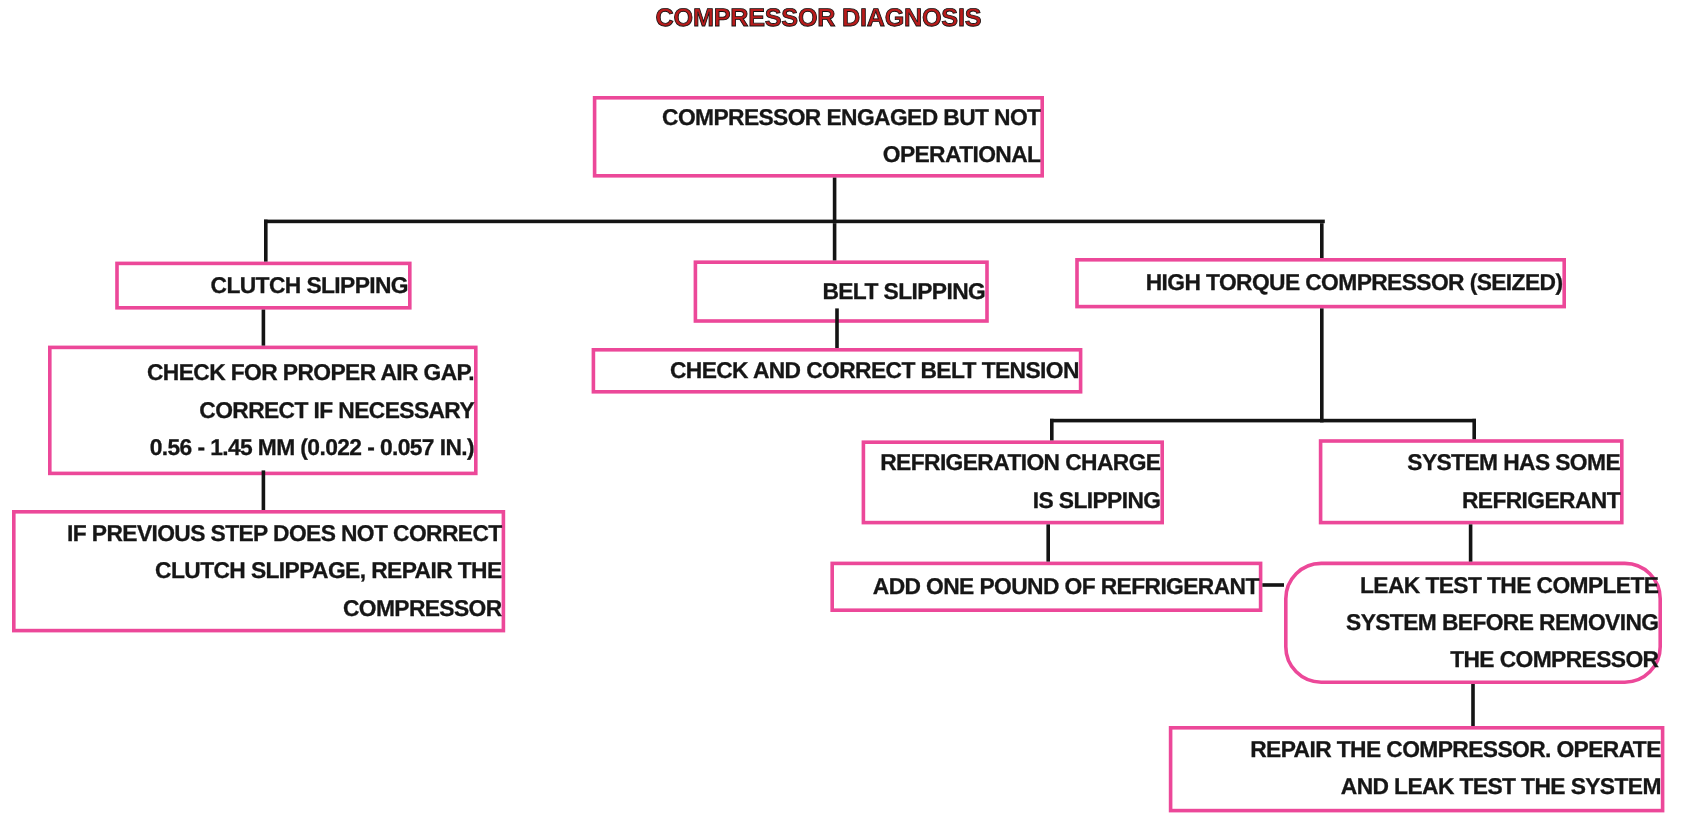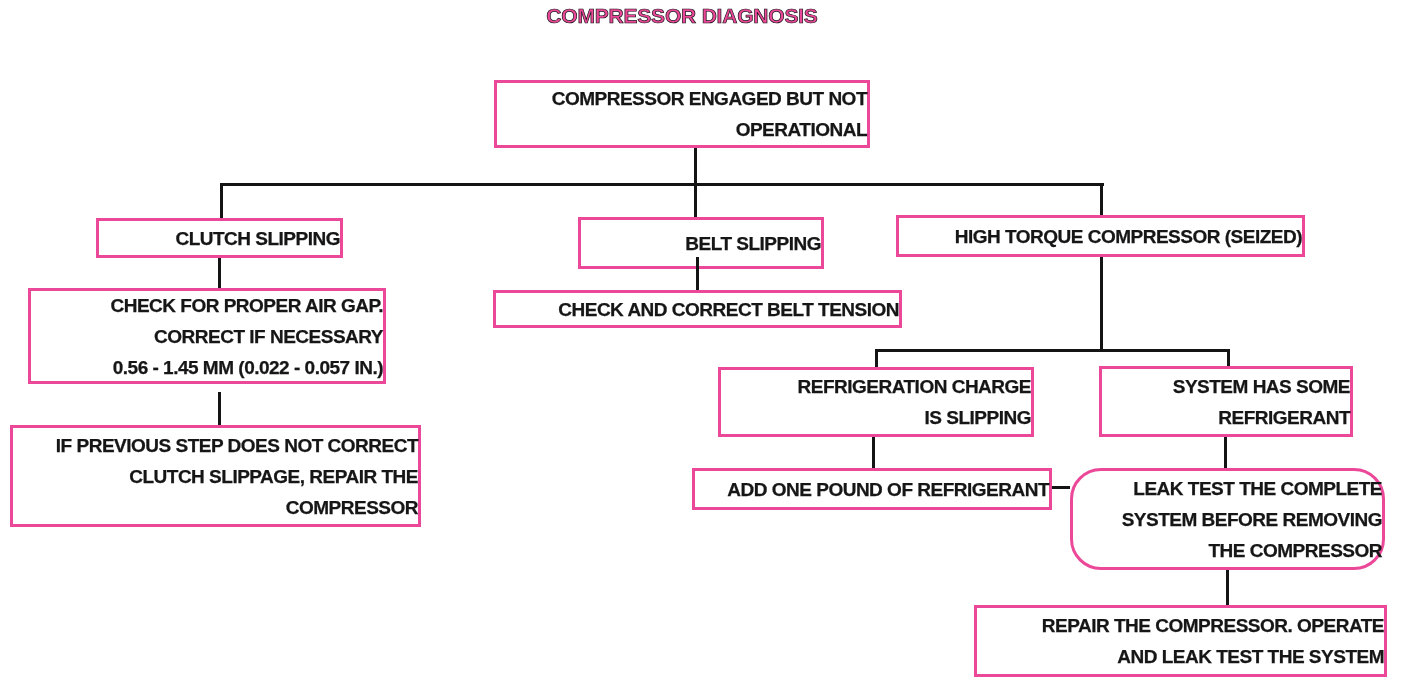--- a/index.html
+++ b/index.html
@@ -9,21 +9,21 @@
     background:#ffffff;
     font-family:"Liberation Sans", sans-serif;
     overflow:hidden;
   }
   #title{
     position:absolute;
     left:494px;top:4px;width:376px;
     text-align:center;
     font-size:21px;font-weight:bold;
     letter-spacing:-0.2px;
-    color:#ec4899;
+    color:#b91c1c;
     -webkit-text-stroke:0.7px #0f0f0f;
   }
   .node{
     position:absolute;
     background:#ffffff;
     border:3px solid #ec4899;
     box-sizing:border-box;
     display:flex;flex-direction:column;
     justify-content:center;align-items:flex-end;
     text-align:center;
@@ -59,37 +59,37 @@
   </div>
 
   <div class="node" style="left:578px;top:217px;width:246px;height:52px;">
     <div class="ln">BELT SLIPPING</div>
   </div>
 
   <div class="node" style="left:896px;top:215px;width:409px;height:42px;">
     <div class="ln">HIGH TORQUE COMPRESSOR (SEIZED)</div>
   </div>
 
-  <div class="node" style="left:28px;top:288px;width:358px;height:96px;">
+  <div class="node" style="left:40px;top:288px;width:358px;height:108px;">
     <div class="ln">CHECK FOR PROPER AIR GAP.</div>
     <div class="ln">CORRECT IF NECESSARY</div>
     <div class="ln">0.56 - 1.45 MM (0.022 - 0.057 IN.)</div>
   </div>
 
   <div class="node" style="left:10px;top:425px;width:411px;height:102px;padding-left:15px;">
     <div class="ln">IF PREVIOUS STEP DOES NOT CORRECT</div>
     <div class="ln">CLUTCH SLIPPAGE, REPAIR THE</div>
     <div class="ln">COMPRESSOR</div>
   </div>
 
   <div class="node" style="left:493px;top:290px;width:409px;height:38px;">
     <div class="ln">CHECK AND CORRECT BELT TENSION</div>
   </div>
 
-  <div class="node" style="left:718px;top:367px;width:316px;height:70px;">
+  <div class="node" style="left:718px;top:367px;width:252px;height:70px;">
     <div class="ln">REFRIGERATION CHARGE</div>
     <div class="ln">IS SLIPPING</div>
   </div>
 
   <div class="node" style="left:1099px;top:366px;width:254px;height:71px;">
     <div class="ln">SYSTEM HAS SOME</div>
     <div class="ln">REFRIGERANT</div>
   </div>
 
   <div class="node" style="left:692px;top:468px;width:360px;height:42px;">

